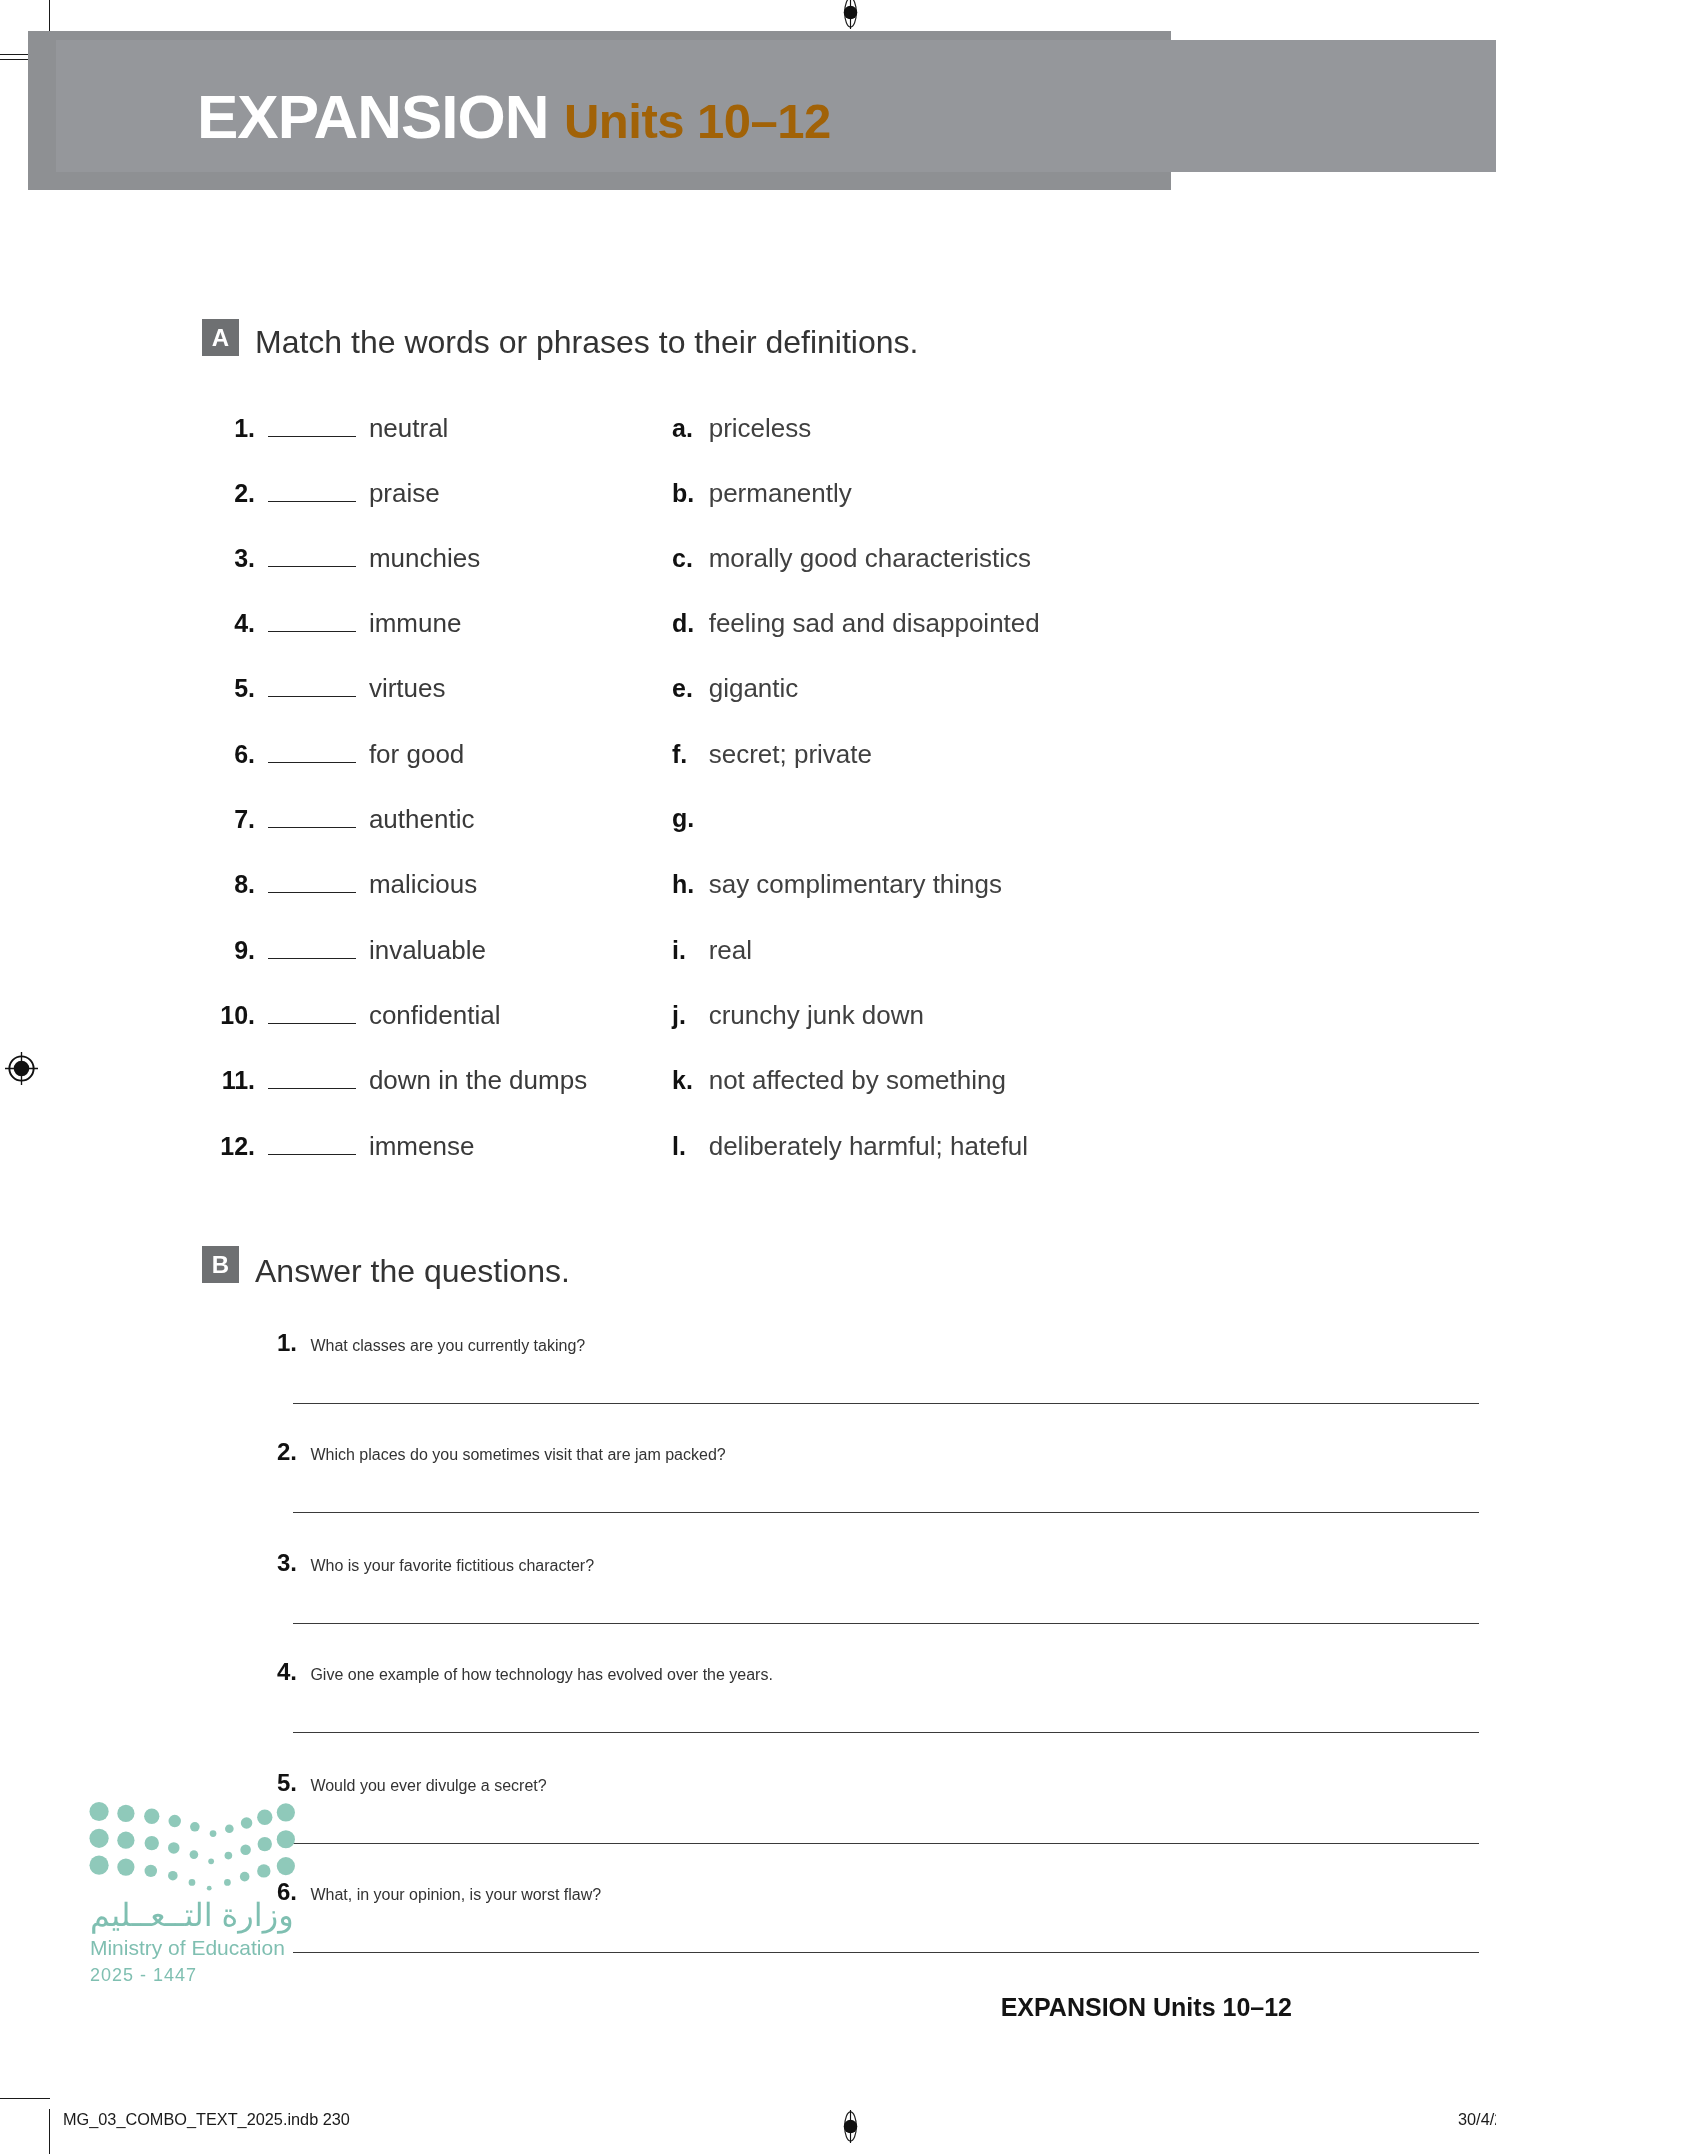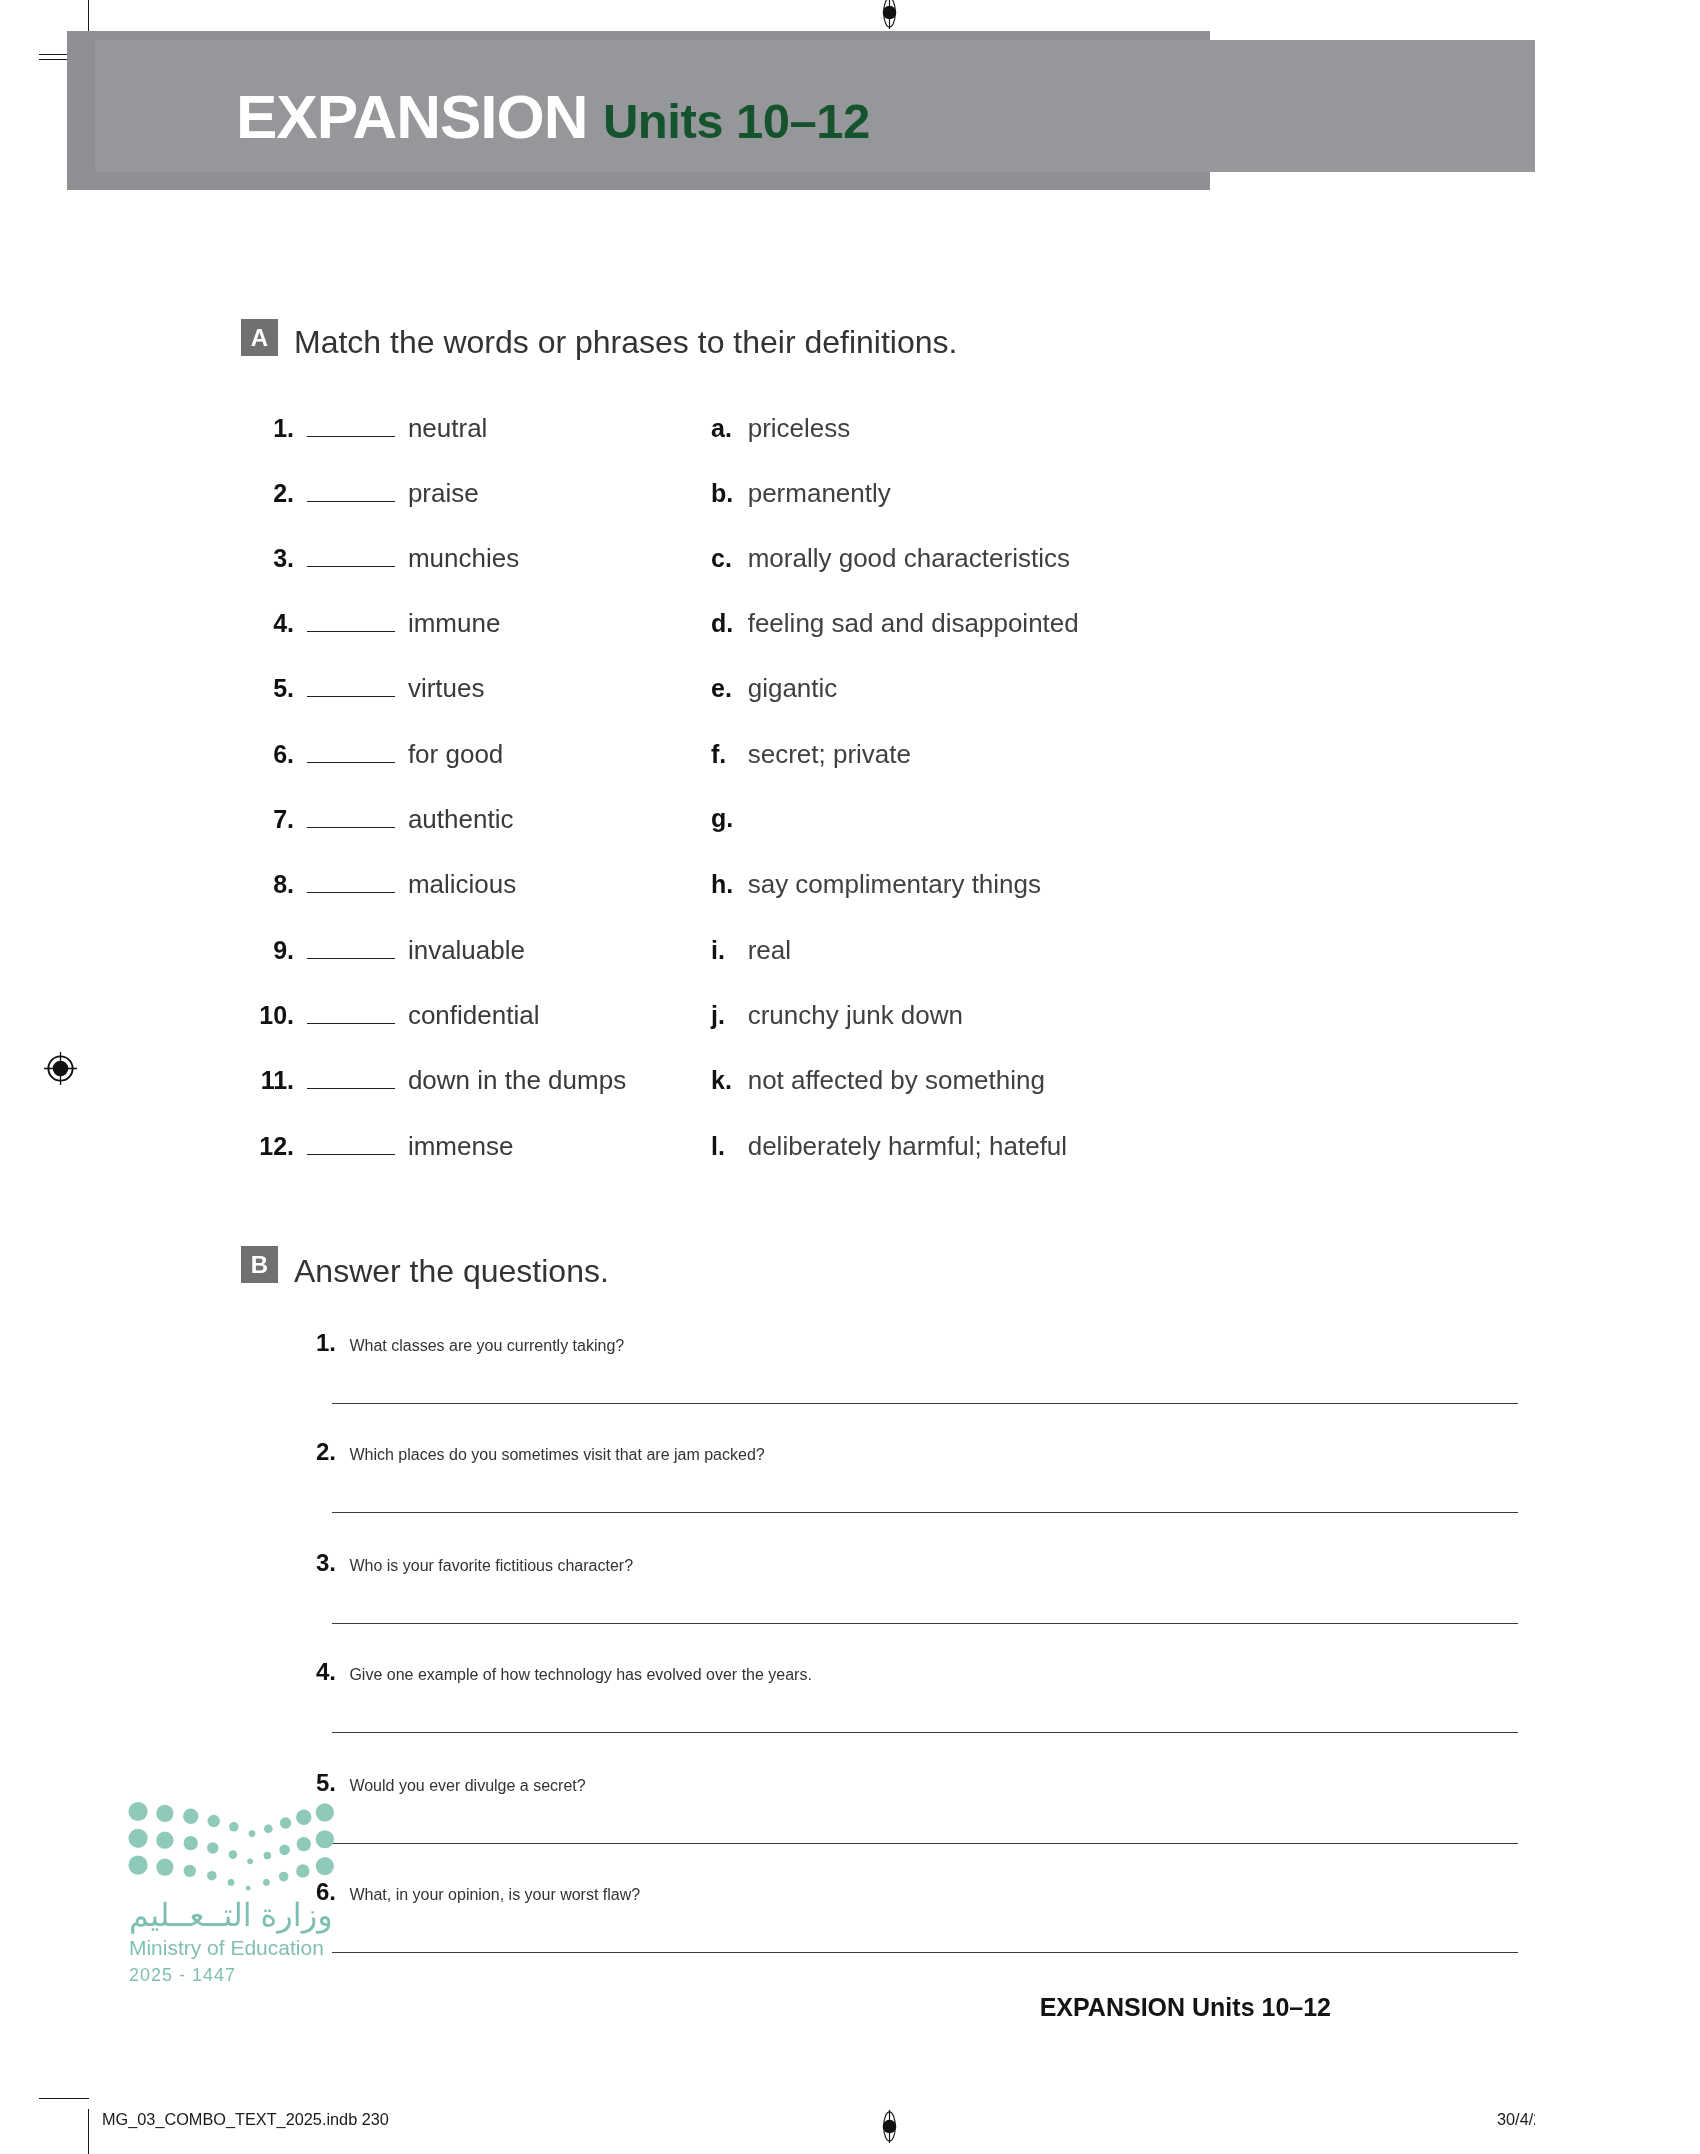--- a/index.html
+++ b/index.html
@@ -10,21 +10,20 @@
     background: #ffffff;
     font-family: "Liberation Sans", sans-serif;
   }
 
   #page {
     position: relative;
     width: 1496px;
     height: 2155px;
     background: #ffffff;
     overflow: hidden;
-    margin-left: 39px;
   }
 
   
   .cropline { position: absolute; background: #1a1a1a; }
   .cropline.v { width: 1px; }
   .cropline.h { height: 1px; }
 
   .regmark {
     position: absolute;
     width: 33px; height: 33px;
@@ -60,21 +59,21 @@
   }
   .header-title .strong {
     font-size: 62px;
     font-weight: bold;
     color: #ffffff;
     letter-spacing: -1px;
   }
   .header-title .light {
     font-size: 49px;
     font-weight: bold;
-    color: #14532d;
+    color: #a16207;
     letter-spacing: -0.5px;
     margin-left: 15.4px;
   }
 
   
   .ex-badge {
     position: absolute;
     width: 37px;
     height: 37px;
     background: #6e7072;

